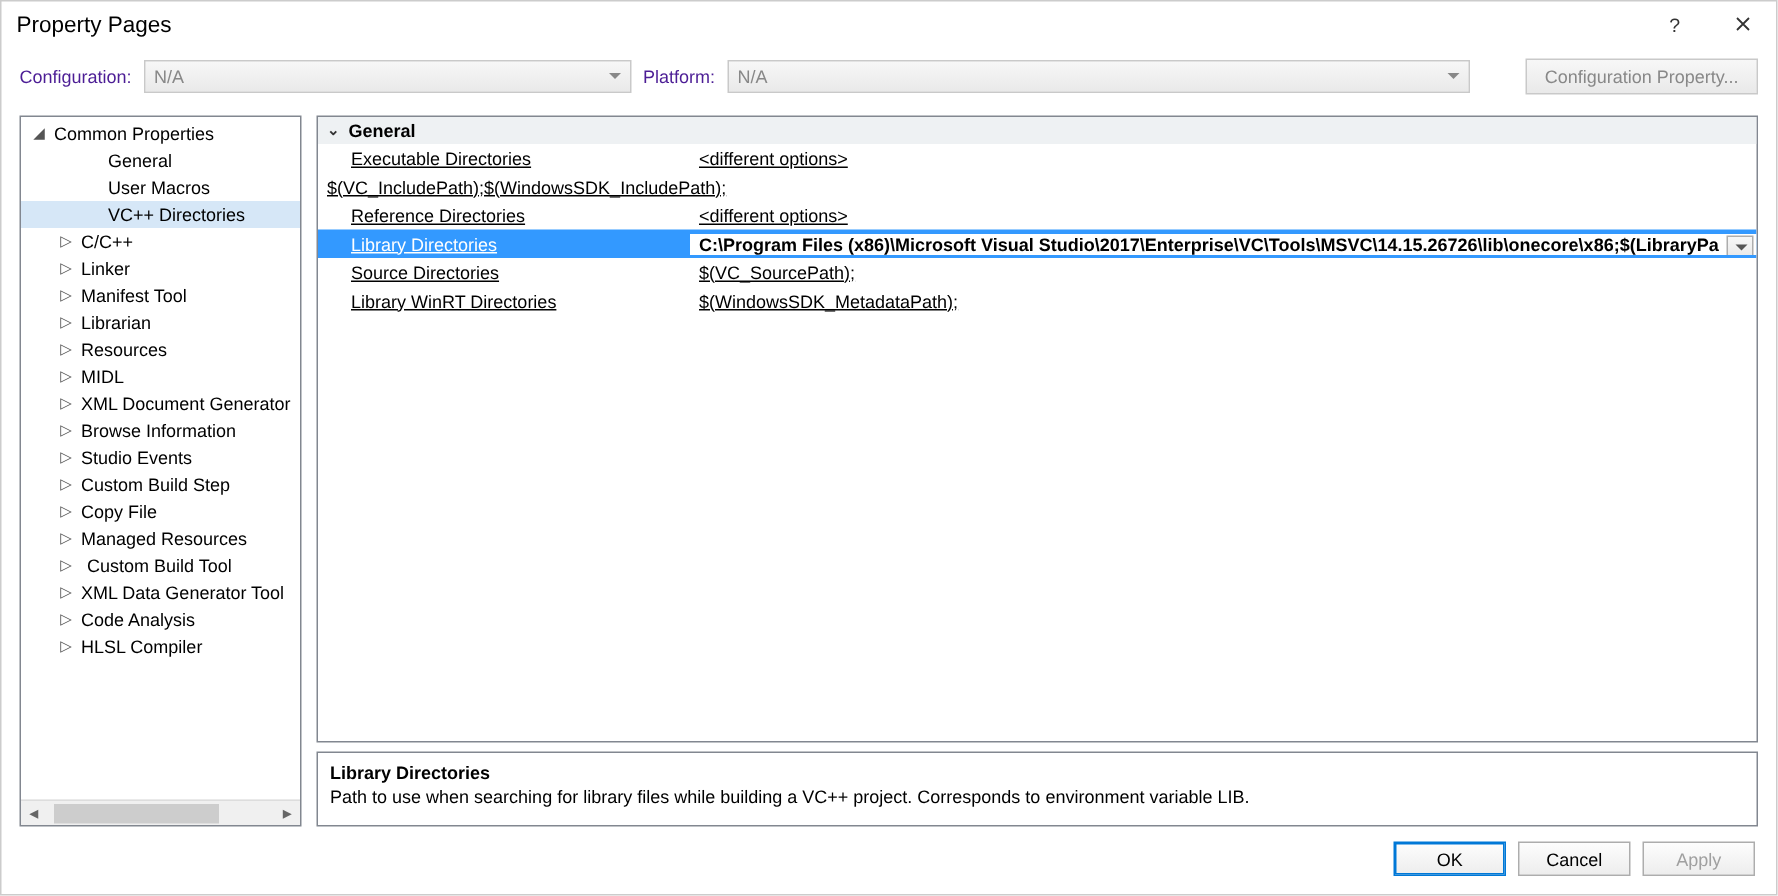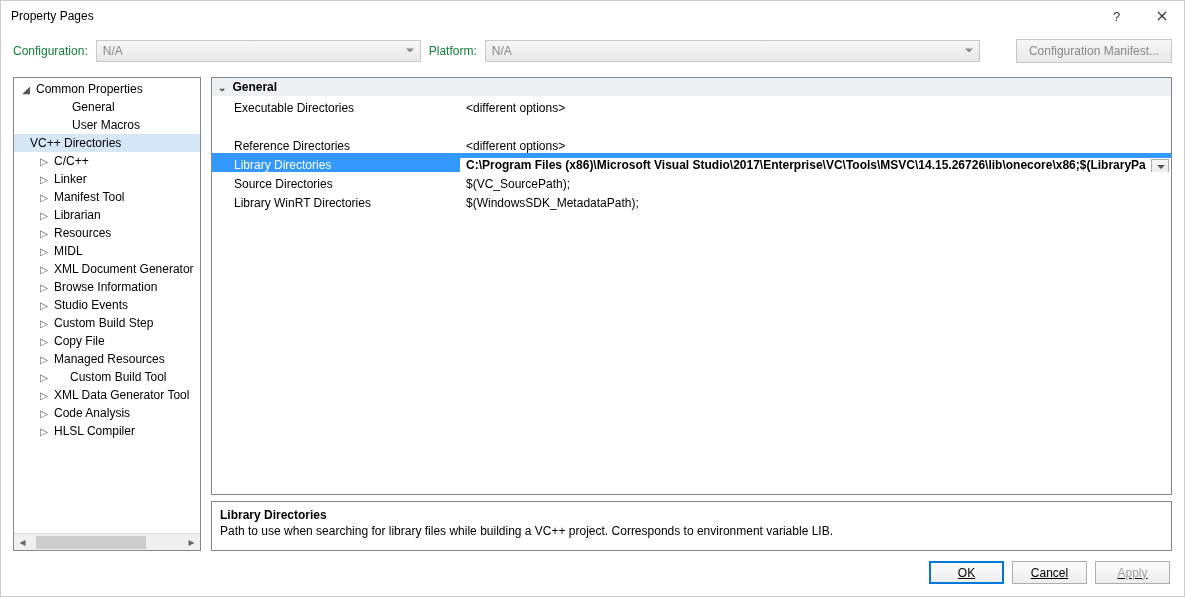--- a/index.html
+++ b/index.html
@@ -14,33 +14,33 @@
   border: 1px solid #ccc;
   display: flex;
   flex-direction: column;
 }
 .titlebar {
   display: flex;
   align-items: center;
   height: 30px;
   padding: 0 0 0 10px;
 }
-.titlebar .title { flex: 1; font-size: 12px; }
+.titlebar .title { flex: 1; font-size: 15px; }
 .titlebar .tbtn {
   width: 45px; height: 30px;
   display: flex; align-items: center; justify-content: center;
   font-size: 13px; color: #333;
 }
 .config-row {
   display: flex;
   align-items: center;
   gap: 8px;
   padding: 8px 12px 14px 12px;
 }
-.config-row .lbl { color: #15803d; }
+.config-row .lbl { color: #4c1d95; }
 .combo {
   height: 22px;
   border: 1px solid #c9c9c9;
   background: linear-gradient(#f7f7f7,#e9e9e9);
   padding: 0 22px 0 6px;
   color: #888;
   position: relative;
   display: flex; align-items: center;
   font-size: 12px;
   text-align: right;
@@ -133,21 +133,22 @@
   display: flex;
   align-items: center;
   padding-left: 6px;
   font-weight: bold;
   gap: 6px;
 }
 .group-header .g { font-size: 10px; color:#333; }
 .grid-row {
   height: 19px;
   display: flex;
-  align-items: flex-end;
+  align-items: center;
+  text-decoration: underline;
 }
 .grid-row .name {
   width: 248px;
   padding-left: 22px;
   white-space: nowrap;
 }
 .grid-row .val {
   flex: 1;
   padding-left: 6px;
   white-space: nowrap;
@@ -177,21 +178,20 @@
   border: 1px solid #828790;
   background: #fff;
   padding: 6px 8px;
 }
 .desc-pane .d-title { font-weight: bold; margin-bottom: 2px; }
 .footer {
   display: flex;
   justify-content: flex-end;
   gap: 8px;
   padding: 10px 14px 12px;
-  text-decoration: underline;
 }
 .btn {
   min-width: 75px;
   height: 23px;
   border: 1px solid #adadad;
   background: linear-gradient(#fdfdfd,#ededed);
   display: flex; align-items: center; justify-content: center;
   font-size: 12px;
 }
 .btn.primary { border: 1px solid #0078d7; box-shadow: inset 0 0 0 1px #0078d7; }
@@ -214,40 +214,40 @@
   <span class="lbl">Configuration:</span>
   <div class="combo cfg">
       <span>N/A</span>
     </div>
   <span class="lbl">Platform:</span>
   <div class="combo plat">
       <span>N/A</span>
     </div>
   <div style="flex:1"></div>
   <div class="btn-cfgmgr">
-      <span>Configuration Manifest...</span>
+      <span>Configuration Property...</span>
     </div>
 </div>
 
 <div class="main">
   <div class="tree-pane">
     <div class="tree" id="tree">
         <div class="tree-row" style="padding-left: 6px;">
           <span class="glyph">◢</span>
           <span style="margin-left:4px">Common Properties</span>
         </div>
         <div class="tree-row" style="padding-left: 42px;">
           <span class="glyph"></span>
           <span style="margin-left:4px">General</span>
         </div>
         <div class="tree-row" style="padding-left: 42px;">
           <span class="glyph"></span>
           <span style="margin-left:4px">User Macros</span>
         </div>
-        <div class="tree-row sel" style="">
+        <div class="tree-row sel" style="padding-left: 42px;">
           <span class="glyph"></span>
           <span style="margin-left:4px">VC++ Directories</span>
         </div>
         <div class="tree-row" style="padding-left: 24px;">
           <span class="glyph">▷</span>
           <span style="margin-left:4px">C/C++</span>
         </div>
         <div class="tree-row" style="padding-left: 24px;">
           <span class="glyph">▷</span>
           <span style="margin-left:4px">Linker</span>
@@ -287,21 +287,21 @@
         <div class="tree-row" style="padding-left: 24px;">
           <span class="glyph">▷</span>
           <span style="margin-left:4px">Copy File</span>
         </div>
         <div class="tree-row" style="padding-left: 24px;">
           <span class="glyph">▷</span>
           <span style="margin-left:4px">Managed Resources</span>
         </div>
         <div class="tree-row" style="padding-left: 24px;">
           <span class="glyph">▷</span>
-          <span style="margin-left:20px">Custom Build Tool</span>
+          <span style="margin-left:8px">Custom Build Tool</span>
         </div>
         <div class="tree-row" style="padding-left: 24px;">
           <span class="glyph">▷</span>
           <span style="margin-left:4px">XML Data Generator Tool</span>
         </div>
         <div class="tree-row" style="padding-left: 24px;">
           <span class="glyph">▷</span>
           <span style="margin-left:4px">Code Analysis</span>
         </div>
         <div class="tree-row" style="padding-left: 24px;">
@@ -321,20 +321,21 @@
       <div class="group-header">
         <span class="g">⌄</span>
         <span>General</span>
       </div>
       <div id="grid-rows">
           <div class="grid-row">
             <div class="name">Executable Directories</div>
             <div class="val">&lt;different options&gt;</div>
           </div>
           <div class="grid-row">
+            <div class="val">$(VC_IncludePath);$(WindowsSDK_IncludePath);</div>
           </div>
           <div class="grid-row">
             <div class="name">Reference Directories</div>
             <div class="val">&lt;different options&gt;</div>
           </div>
           <div class="grid-row sel">
             <div class="name">Library Directories</div>
             <div class="val">C:\Program Files (x86)\Microsoft Visual Studio\2017\Enterprise\VC\Tools\MSVC\14.15.26726\lib\onecore\x86;$(LibraryPa<span class="dd"></span></div>
           </div>
           <div class="grid-row">

